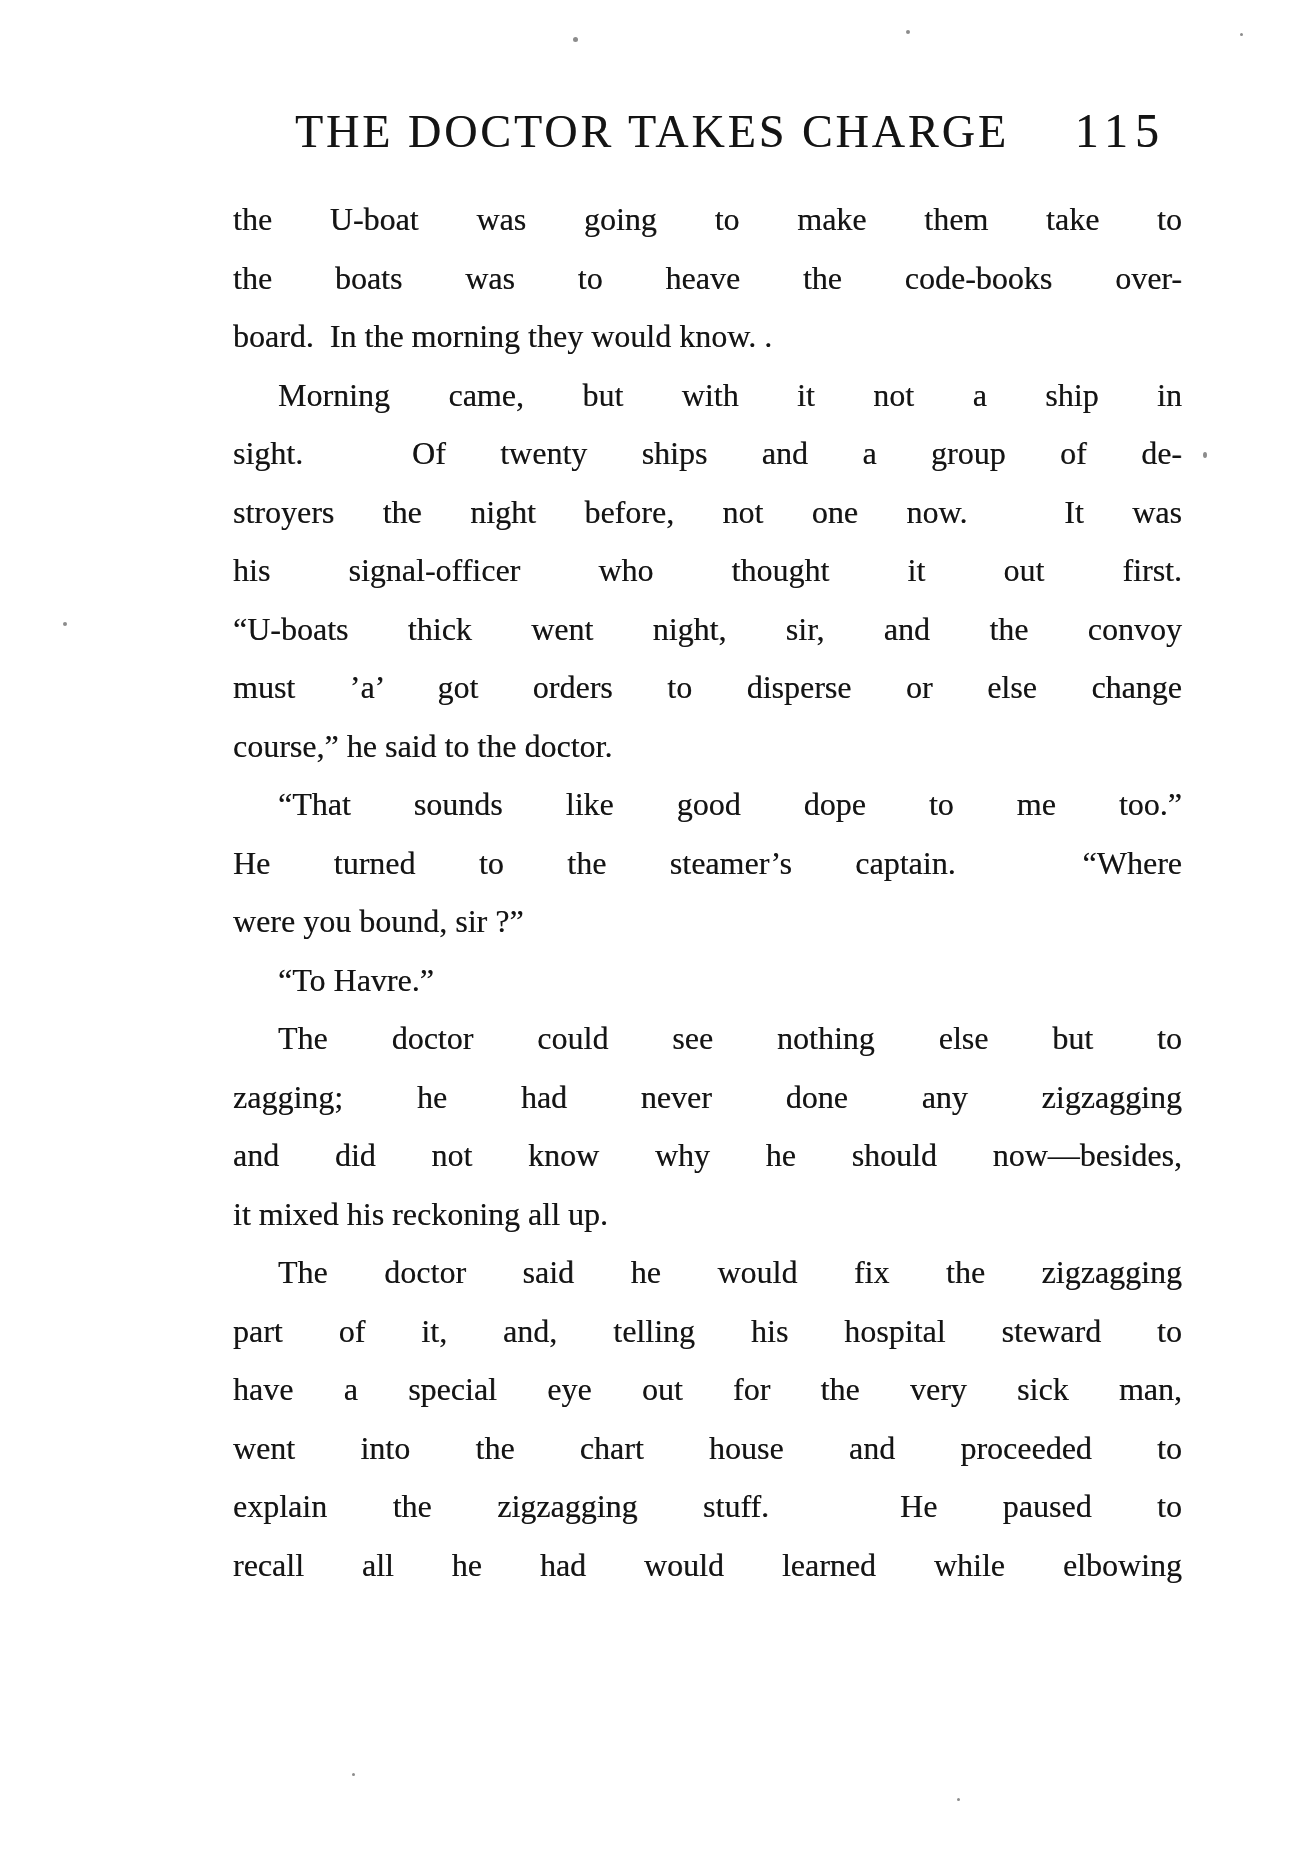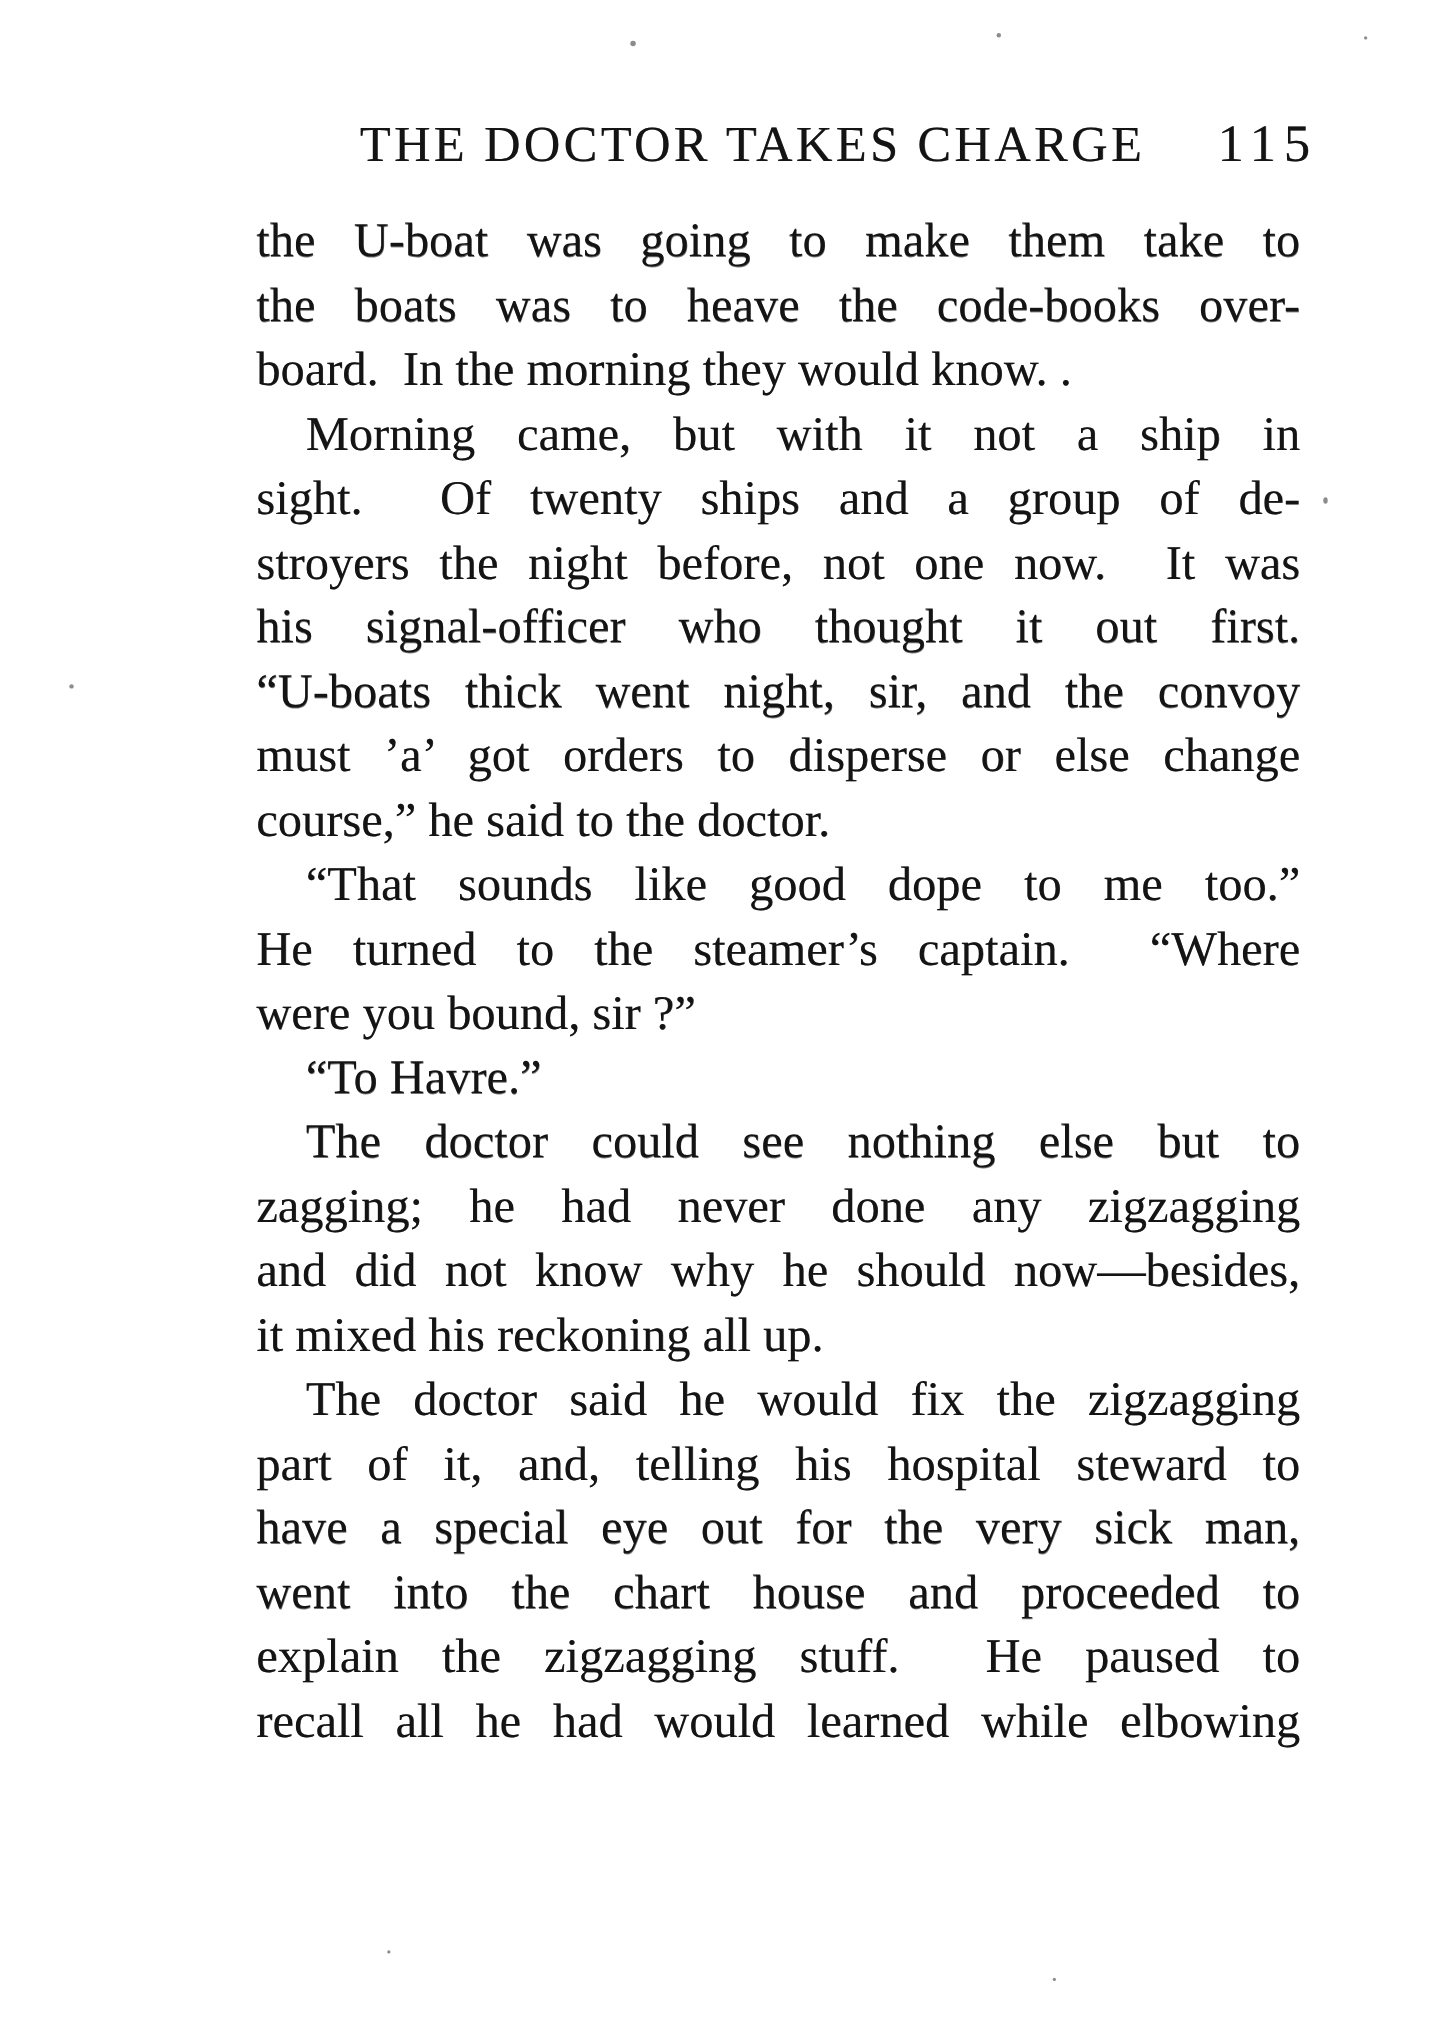--- a/index.html
+++ b/index.html
@@ -6,38 +6,38 @@
   .page{
     position:relative;
     width:1307px;height:1855px;
     background:#ffffff;
     color:#141414;
     font-family:"Liberation Serif","DejaVu Serif",serif;
     text-shadow:0.3px 0.3px 0 rgba(0,0,0,0.55);
     overflow:hidden;
   }
   .running-head{
-    position:absolute;left:249px;top:103px;width:949px;
+    position:absolute;left:217px;top:103px;width:949px;
     display:flex;align-items:baseline;
   }
   .title{
     margin-left:78px;
     font-size:46px;
     letter-spacing:3px;
     white-space:nowrap;
   }
   .pagenum{
     margin-left:auto;
     font-size:48px;
     letter-spacing:7px;
     font-variant-numeric:oldstyle-nums;
   }
   .text-block{
     position:absolute;left:233px;top:190px;width:949px;
-    font-size:44px;
+    font-size:32px;
   }
   .line{
     height:58.5px;line-height:58.5px;
     text-align:justify;
     text-justify:inter-word;
     white-space:normal;
   }
   .line.j{text-align-last:justify;}
   .line.l{text-align-last:left;}
   .line.in{padding-left:45px;}

